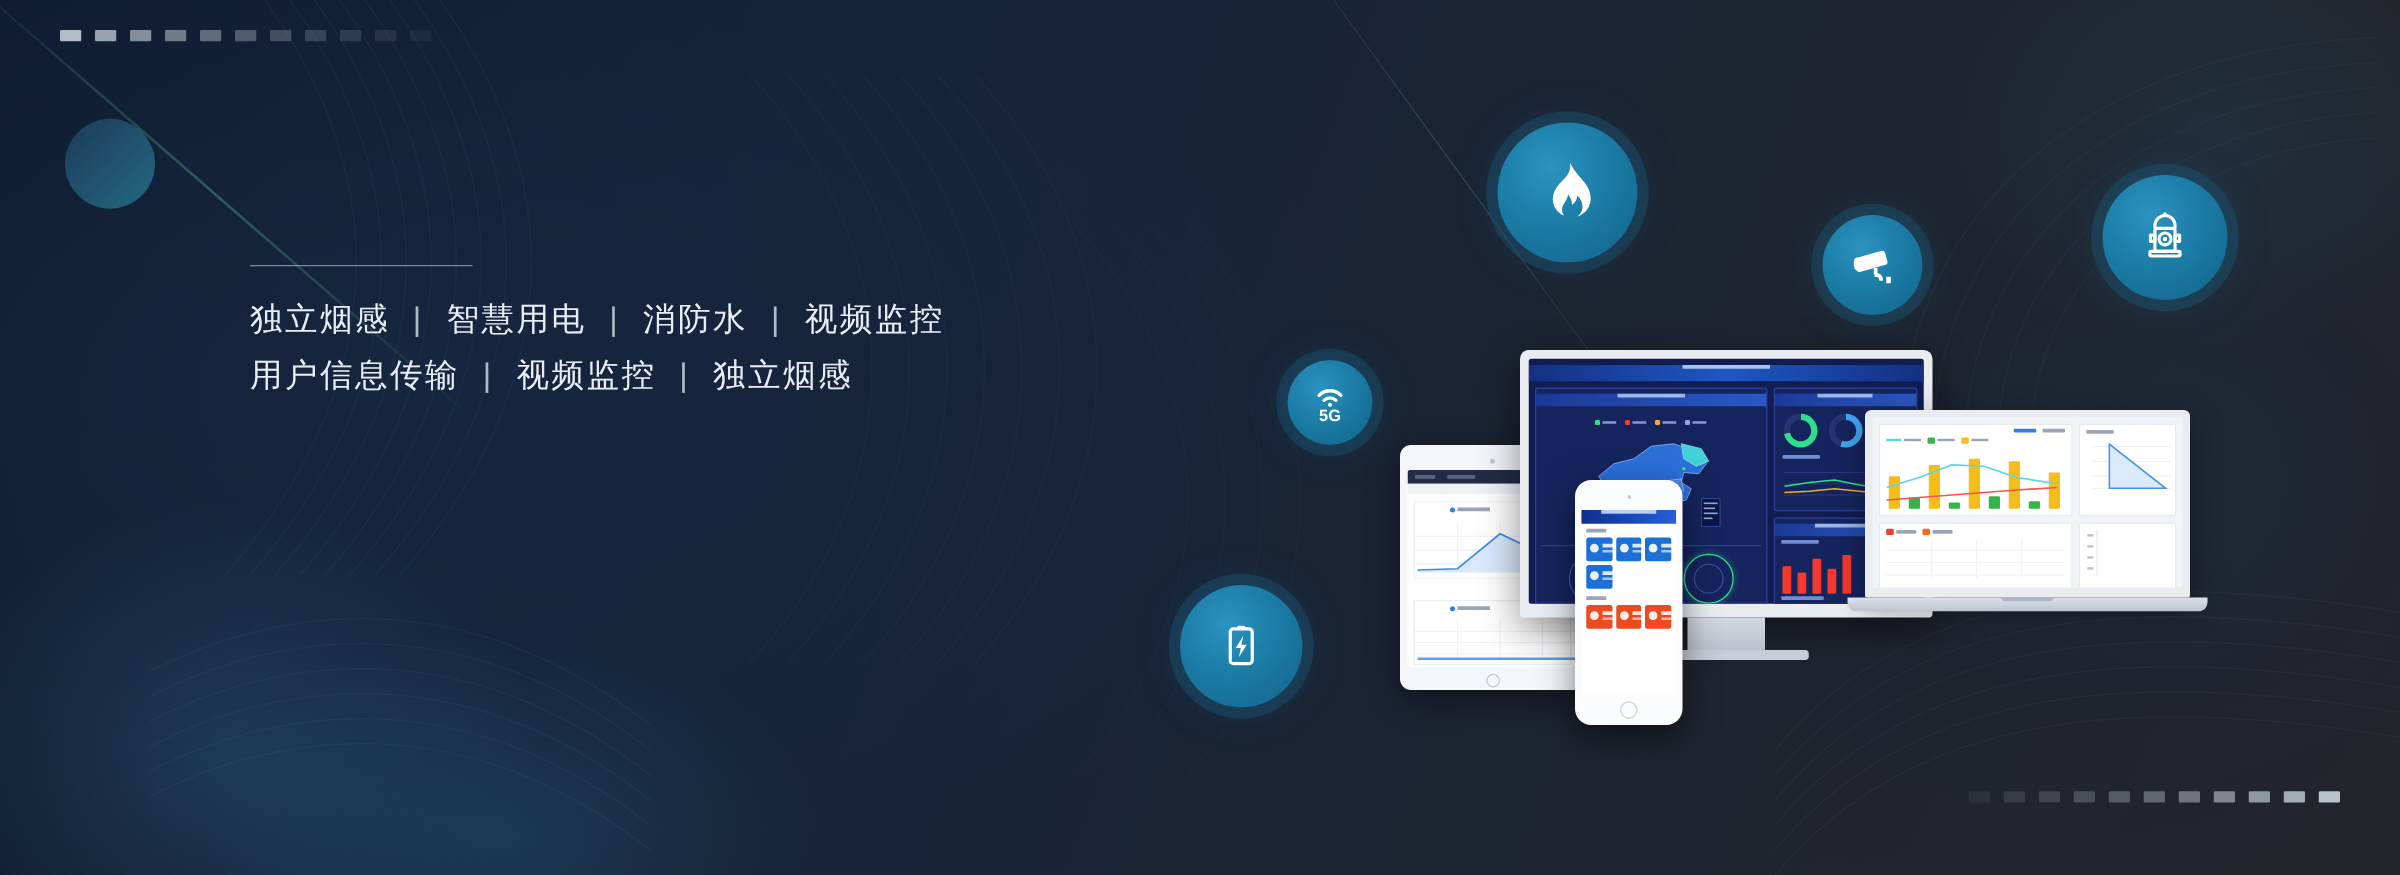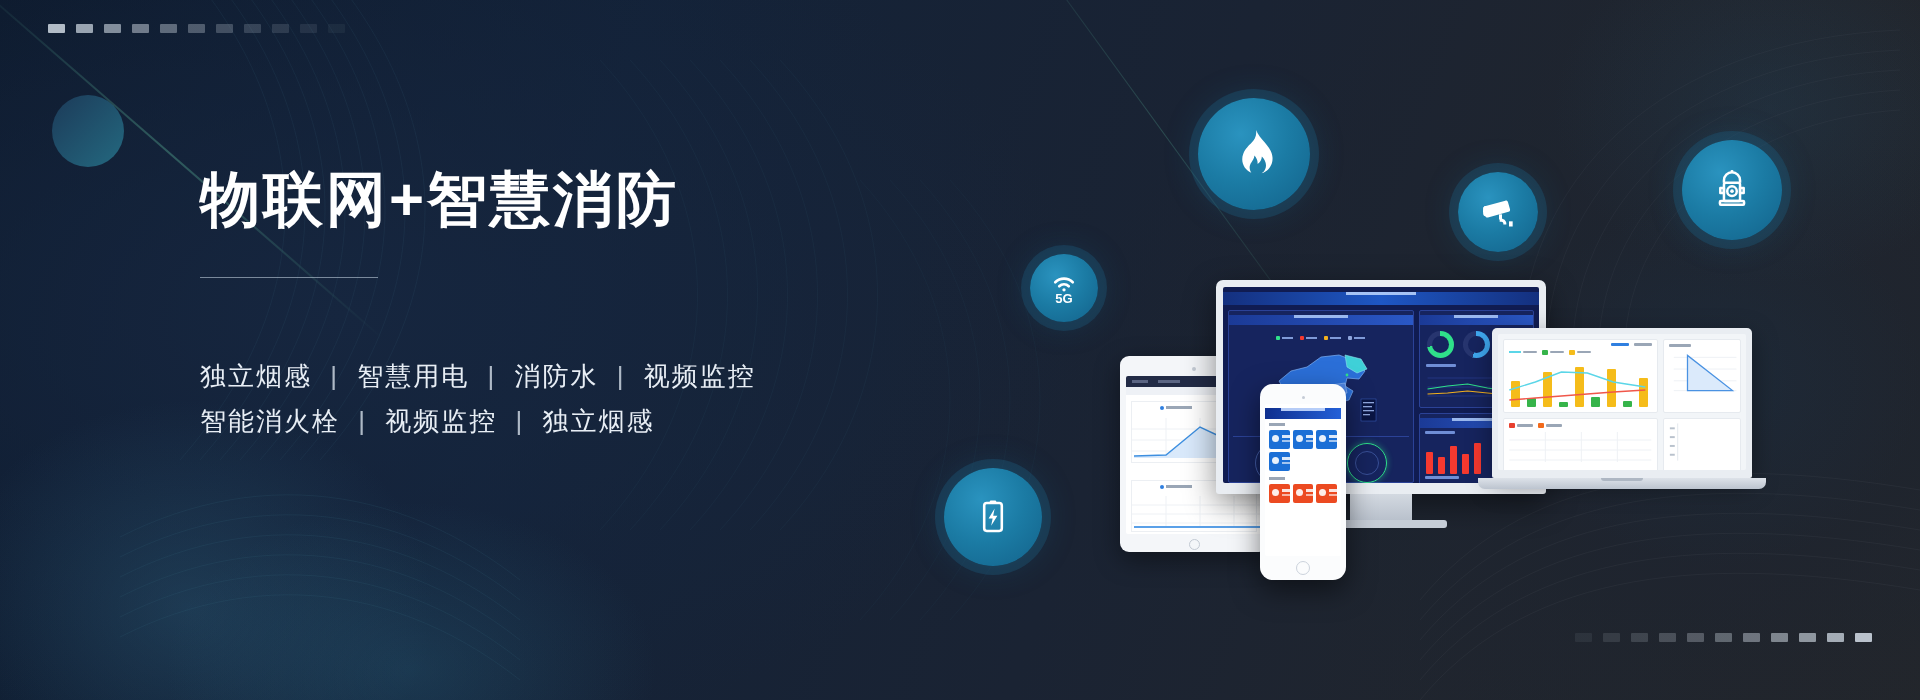--- a/index.html
+++ b/index.html
@@ -66,39 +66,39 @@
   .copy { position:absolute; left:200px; top:168px; width:760px; }
   .title {
     font-size:60px; font-weight:700; color:#ffffff; letter-spacing:3px;
     line-height:1.08; white-space:nowrap;
   }
   .subtitle {
     margin-top:22px; font-size:38px; font-weight:400; color:#eef3f8;
     letter-spacing:6px; white-space:nowrap;
   }
   .rule { margin-top:44px; width:178px; height:1px; background:rgba(206,220,234,.55); }
-  .features { margin-top:76px; }
+  .features { margin-top:20px; }
   .feat-line {
     font-size:26px; color:#e8eef5; letter-spacing:2px;
     line-height:1.72; white-space:nowrap; font-weight:400;
   }
   .sep { color:rgba(226,235,244,.75); padding:0 9px; }
 
   
   .bubble {
     position:absolute; border-radius:50%;
     background:radial-gradient(circle at 38% 32%, #2a93bf 0%, #1b7ba4 48%, #13628a 100%);
     box-shadow:0 0 0 9px rgba(28,95,128,.34), 0 0 34px rgba(26,120,164,.28);
     display:flex; align-items:center; justify-content:center;
   }
   .bubble svg { display:block; }
   .b-flame  { left:1198px; top:98px;  width:112px; height:112px; }
   .b-cam    { left:1458px; top:172px; width:80px;  height:80px; }
   .b-hyd    { left:1682px; top:140px; width:100px; height:100px; }
-  .b-5g     { left:1030px; top:254px; width:68px;  height:68px; }
+  .b-5g     { left:1030px; top:288px; width:68px;  height:68px; }
   .b-batt   { left:944px;  top:468px; width:98px;  height:98px; }
 
   
   .devices { position:absolute; left:1120px; top:280px; width:680px; height:300px; }
 
   
   .tablet {
     position:absolute; left:0; top:76px; width:148px; height:196px;
     background:#f4f6f9; border-radius:9px; padding:11px 6px 14px;
     box-shadow:0 8px 26px rgba(0,0,0,.42);
@@ -282,34 +282,33 @@
     <span class="dash" style="opacity:.30"></span>
       <span class="dash" style="opacity:.37"></span>
     <span class="dash" style="opacity:.45"></span>
       <span class="dash" style="opacity:.54"></span>
     <span class="dash" style="opacity:.64"></span>
       <span class="dash" style="opacity:.76"></span>
     <span class="dash" style="opacity:.88"></span>
   </div>
 
   <div class="copy">
-    <div class="title">物联网+智慧消防</div>
     <div class="rule"></div>
     <div class="features">
       <div class="feat-line">
         <span>独立烟感</span>
         <span class="sep">|</span>
         <span>智慧用电</span>
         <span class="sep">|</span>
         <span>消防水</span>
         <span class="sep">|</span>
         <span>视频监控</span>
       </div>
       <div class="feat-line">
-        <span>智能消火栓</span>
+        <span>用户信息传输</span>
         <span class="sep">|</span>
         <span>视频监控</span>
         <span class="sep">|</span>
         <span>独立烟感</span>
       </div>
     </div>
   </div>
 
   <div class="bubble b-flame">
     <svg width="54" height="54" viewBox="0 0 24 24">

